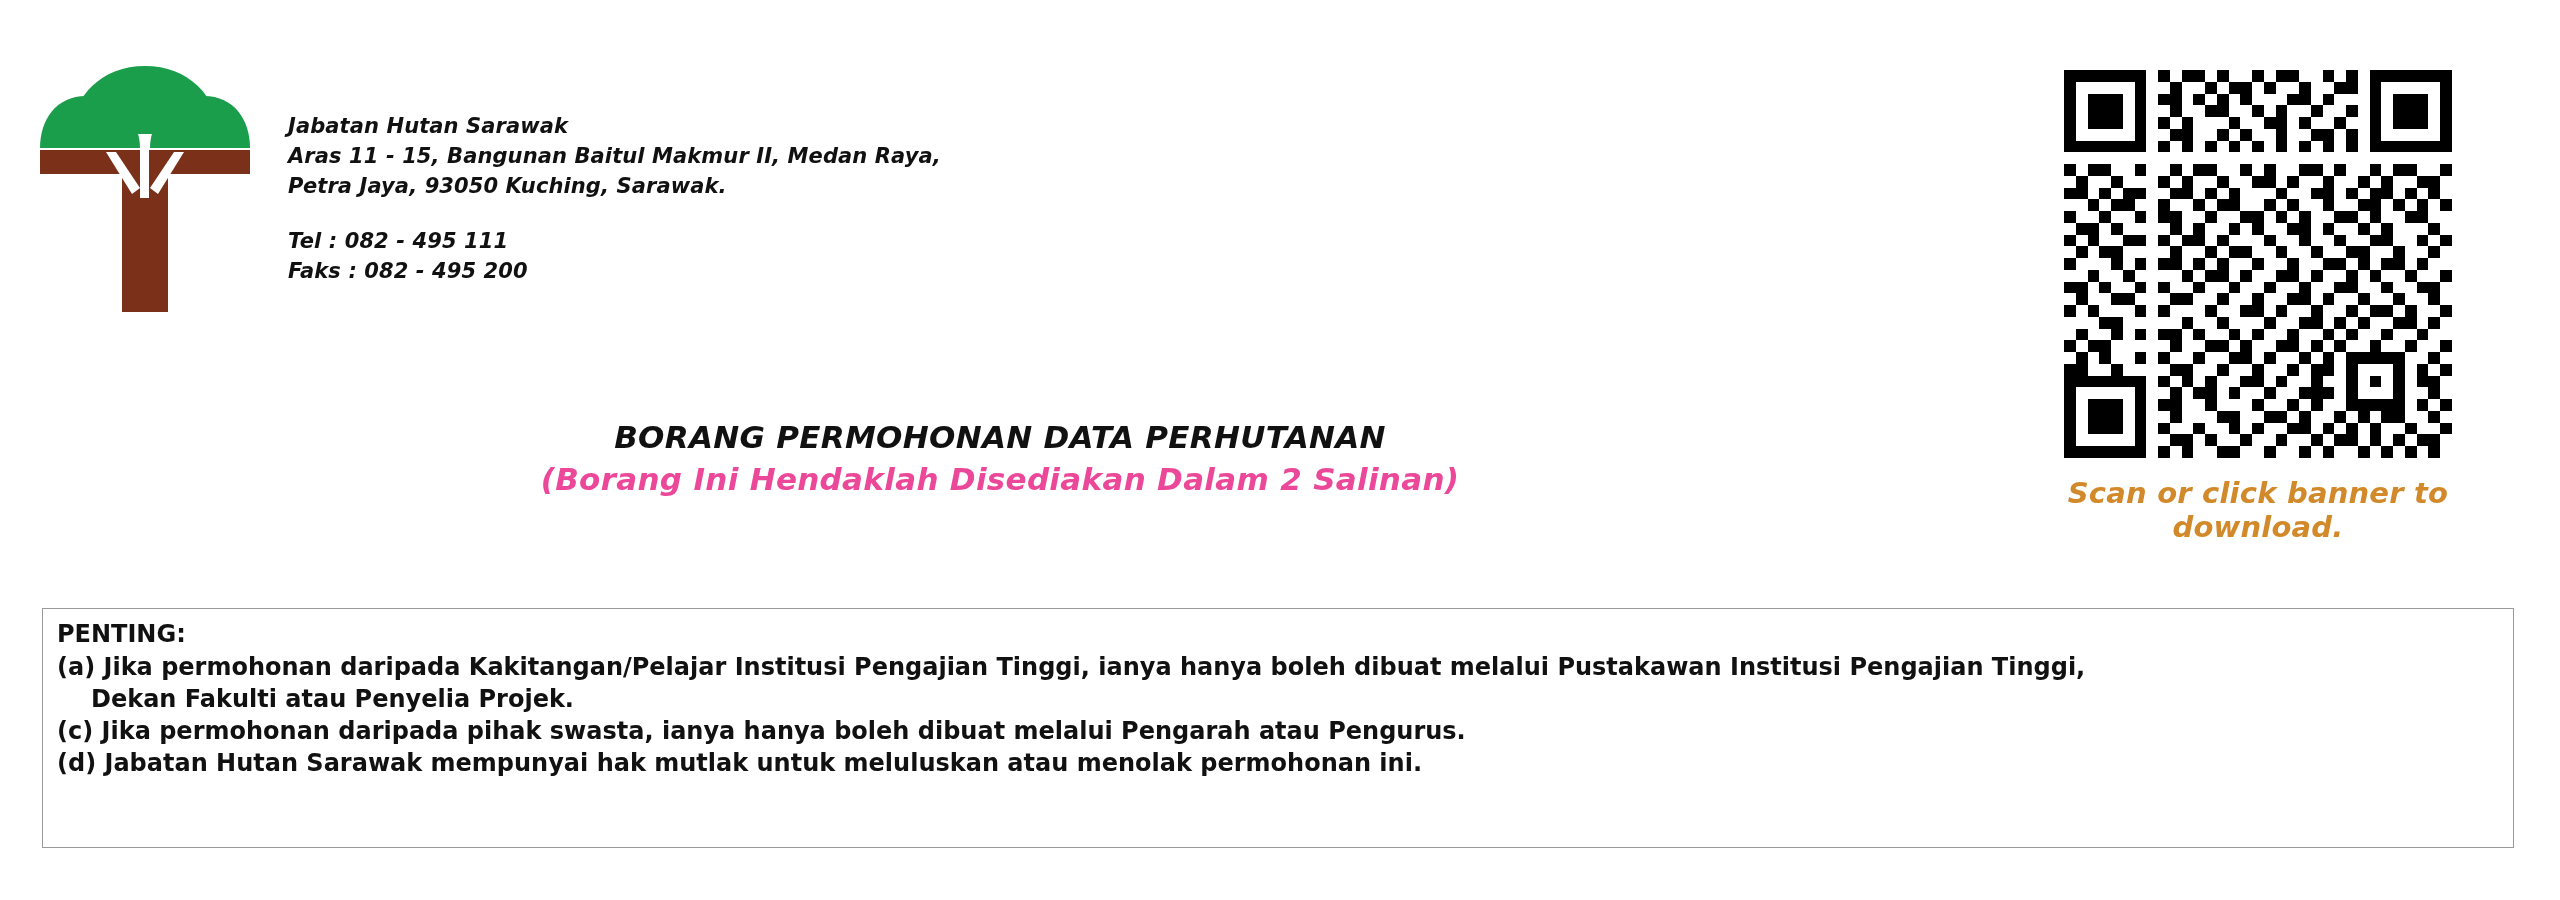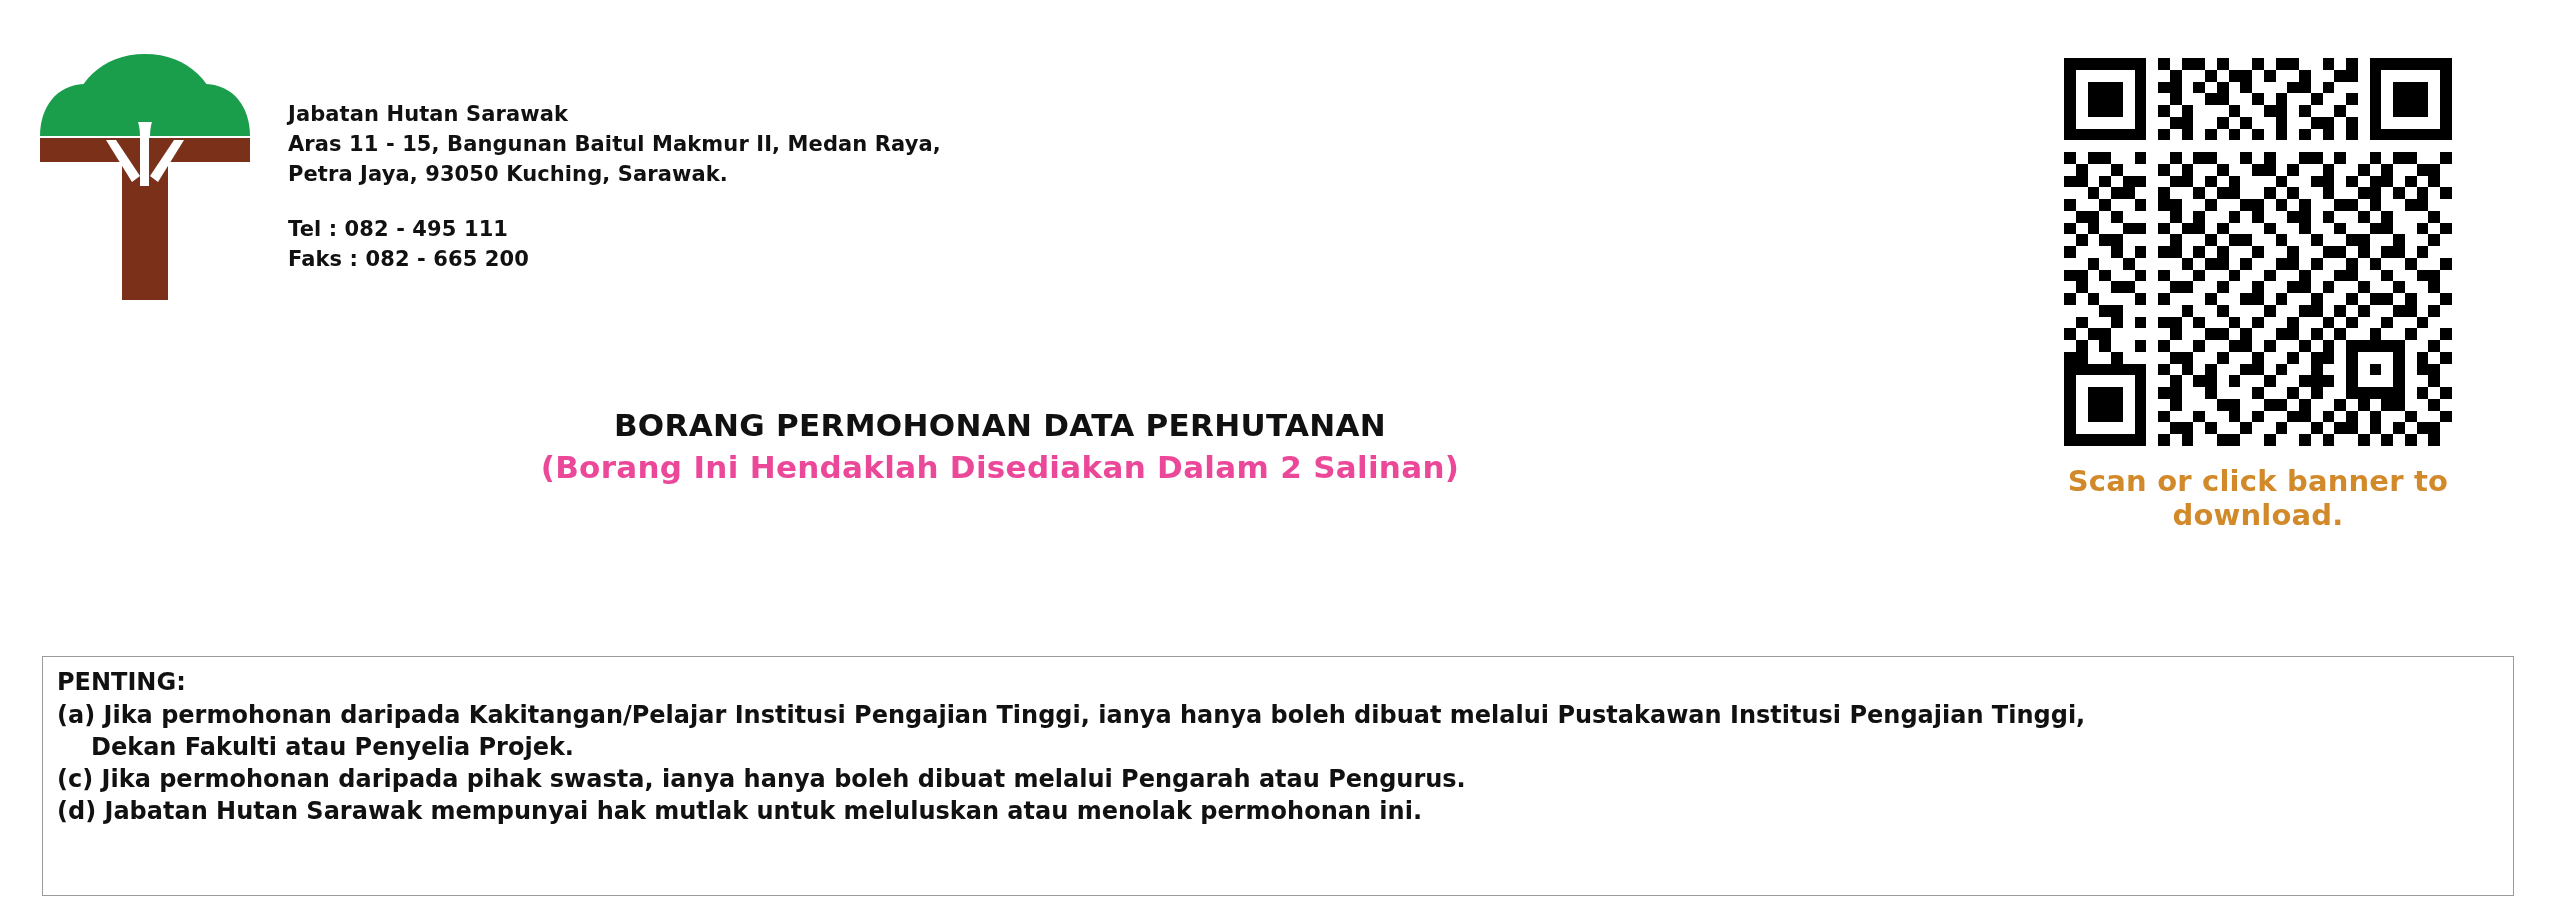--- a/index.html
+++ b/index.html
@@ -12,24 +12,25 @@
     height: 900px;
     font-family: "DejaVu Sans", "Liberation Sans", sans-serif;
     color: #1a1a1a;
     position: relative;
     overflow: hidden;
   }
 
   
   .header {
     position: absolute;
-    top: 0;
+    top: 12px;
     left: 0;
     width: 2316px;
     height: 560px;
+    font-style: italic;
   }
 
   
   .logo {
     position: absolute;
     left: 40px;
     top: 50px;
     width: 210px;
     height: 250px;
   }
@@ -109,21 +110,20 @@
   .important-box {
     position: absolute;
     left: 42px;
     top: 608px;
     width: 2472px;
     height: 240px;
     border: 1.5px solid #9a9a9a;
     box-sizing: border-box;
     padding: 10px 14px 10px 14px;
     background: #ffffff;
-    margin-top: 48px;
   }
   .important-heading {
     font-size: 24px;
     font-weight: bold;
     color: #111111;
     line-height: 1.33;
     margin-bottom: 1px;
   }
   .important-item {
     font-size: 24px;
@@ -156,21 +156,21 @@
       <rect x="100" y="88" width="9" height="48" fill="#ffffff"></rect>
     </svg>
   </div>
 
   <div class="address-block">
     <div class="addr-line">Jabatan Hutan Sarawak</div>
     <div class="addr-line">Aras 11 - 15, Bangunan Baitul Makmur II, Medan Raya,</div>
     <div class="addr-line">Petra Jaya, 93050 Kuching, Sarawak.</div>
     <div class="spacer"></div>
     <div class="addr-line">Tel : 082 - 495 111</div>
-    <div class="addr-line">Faks : 082 - 665 200</div>
+    <div class="addr-line">Faks : 082 - 495 200</div>
   </div>
 
   <div class="qr-wrap">
     <svg class="qr-code" viewBox="0 0 33 33" shape-rendering="crispEdges" xmlns="http://www.w3.org/2000/svg">
       <rect width="33" height="33" fill="#ffffff"></rect>
       <g fill="#000000">
 
         <rect x="0" y="0" width="7" height="1"></rect>
           <rect x="0" y="6" width="7" height="1"></rect>
         <rect x="0" y="0" width="1" height="7"></rect>

